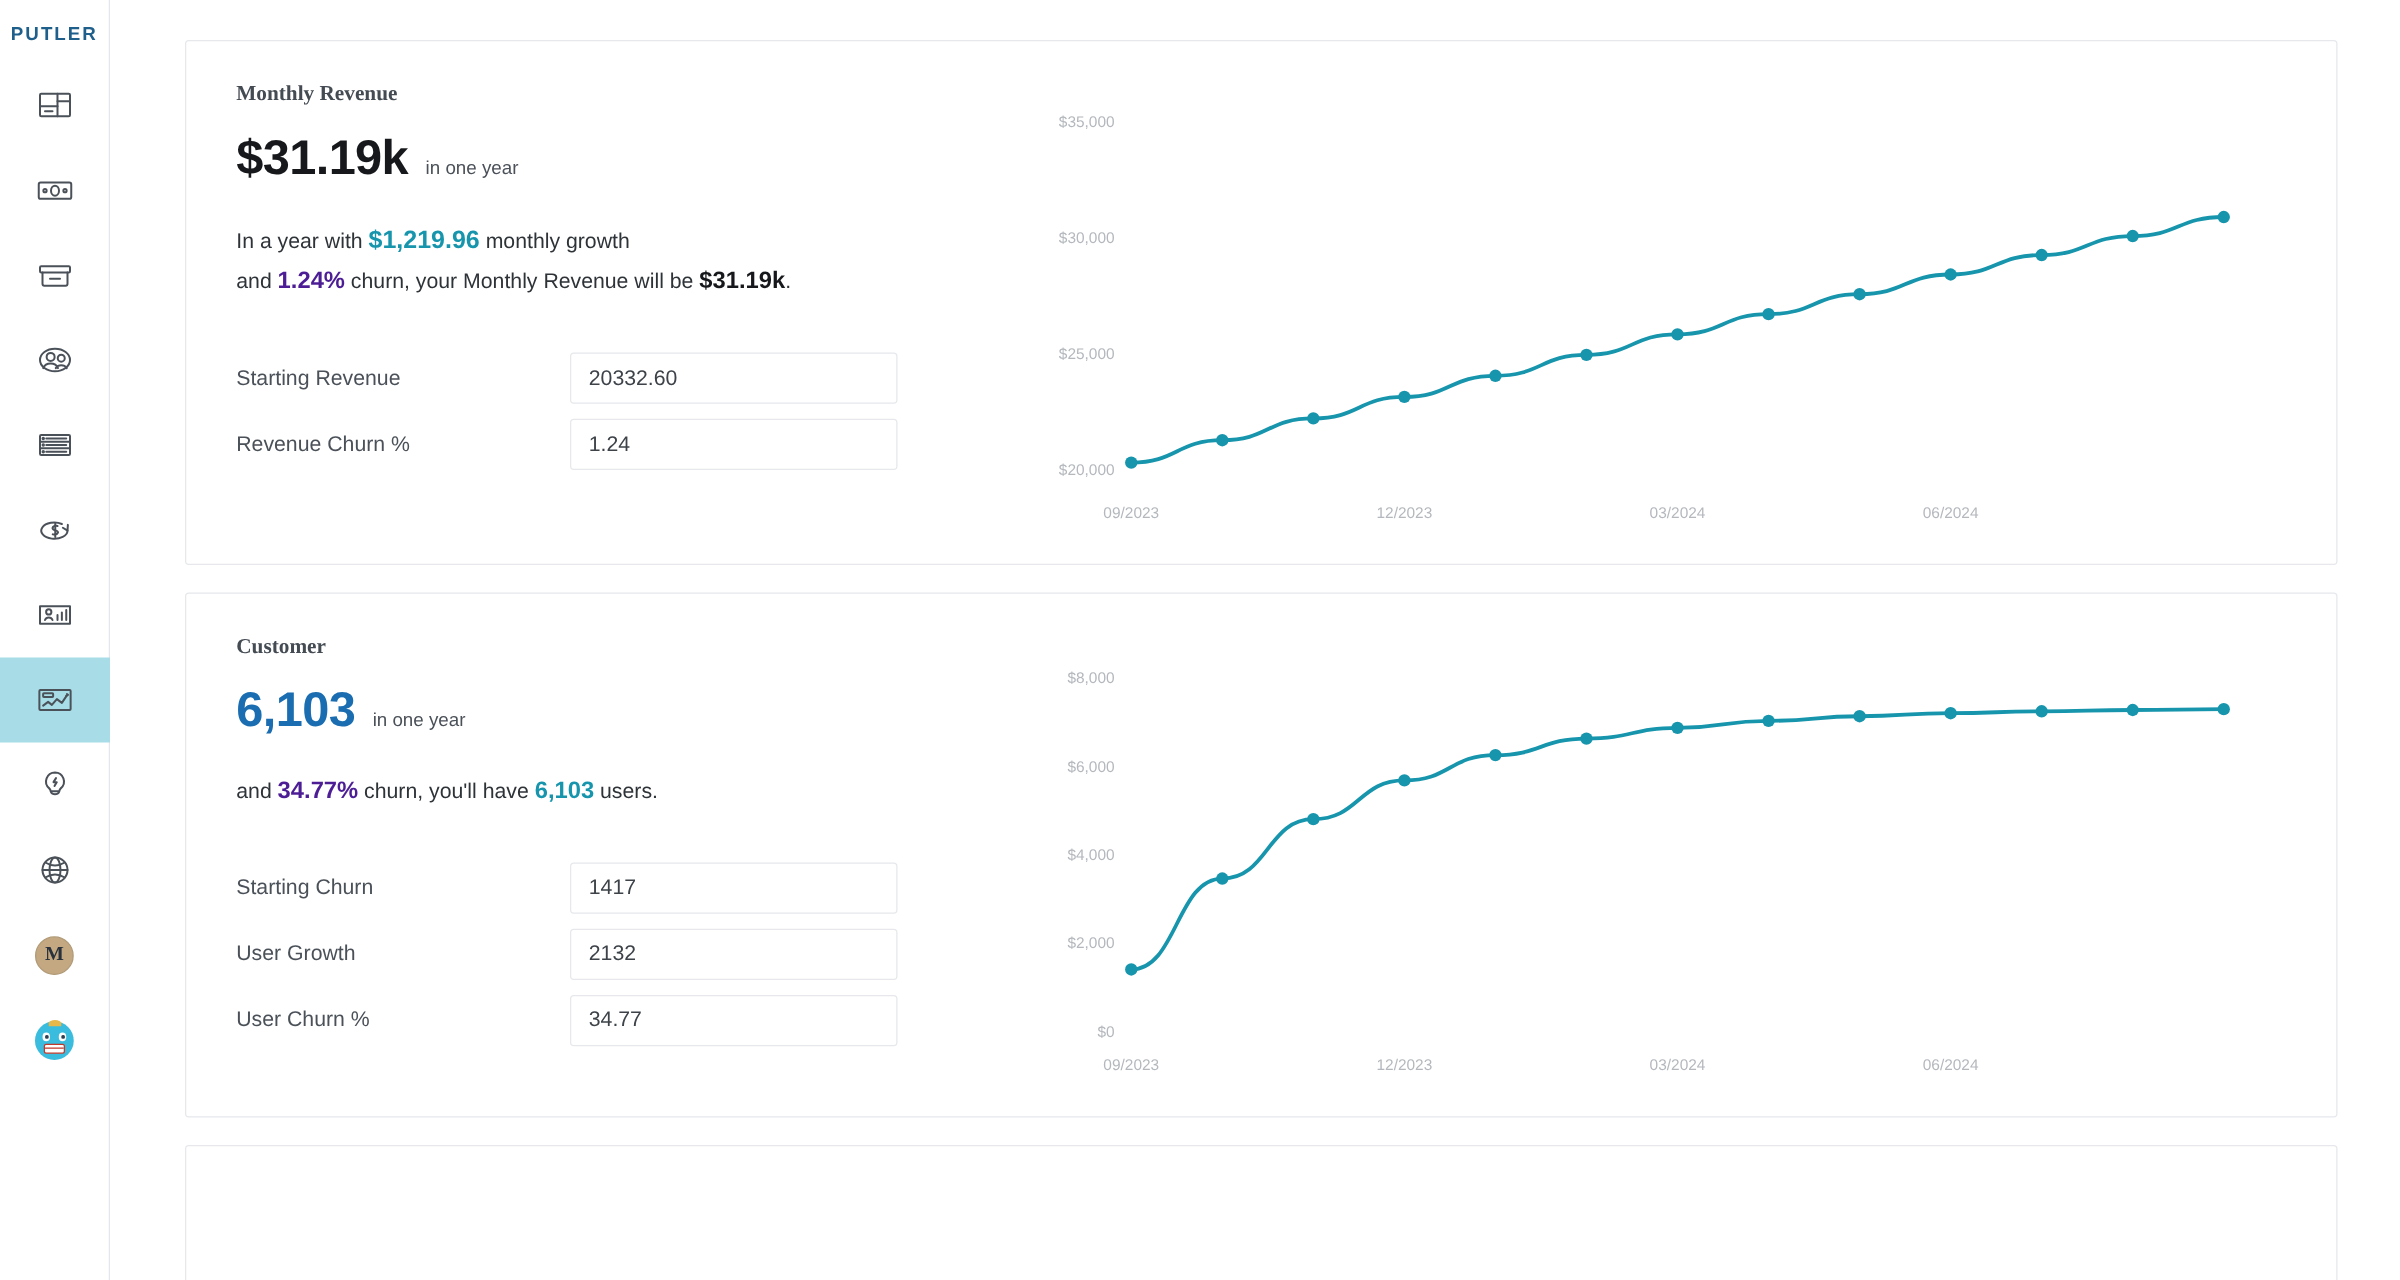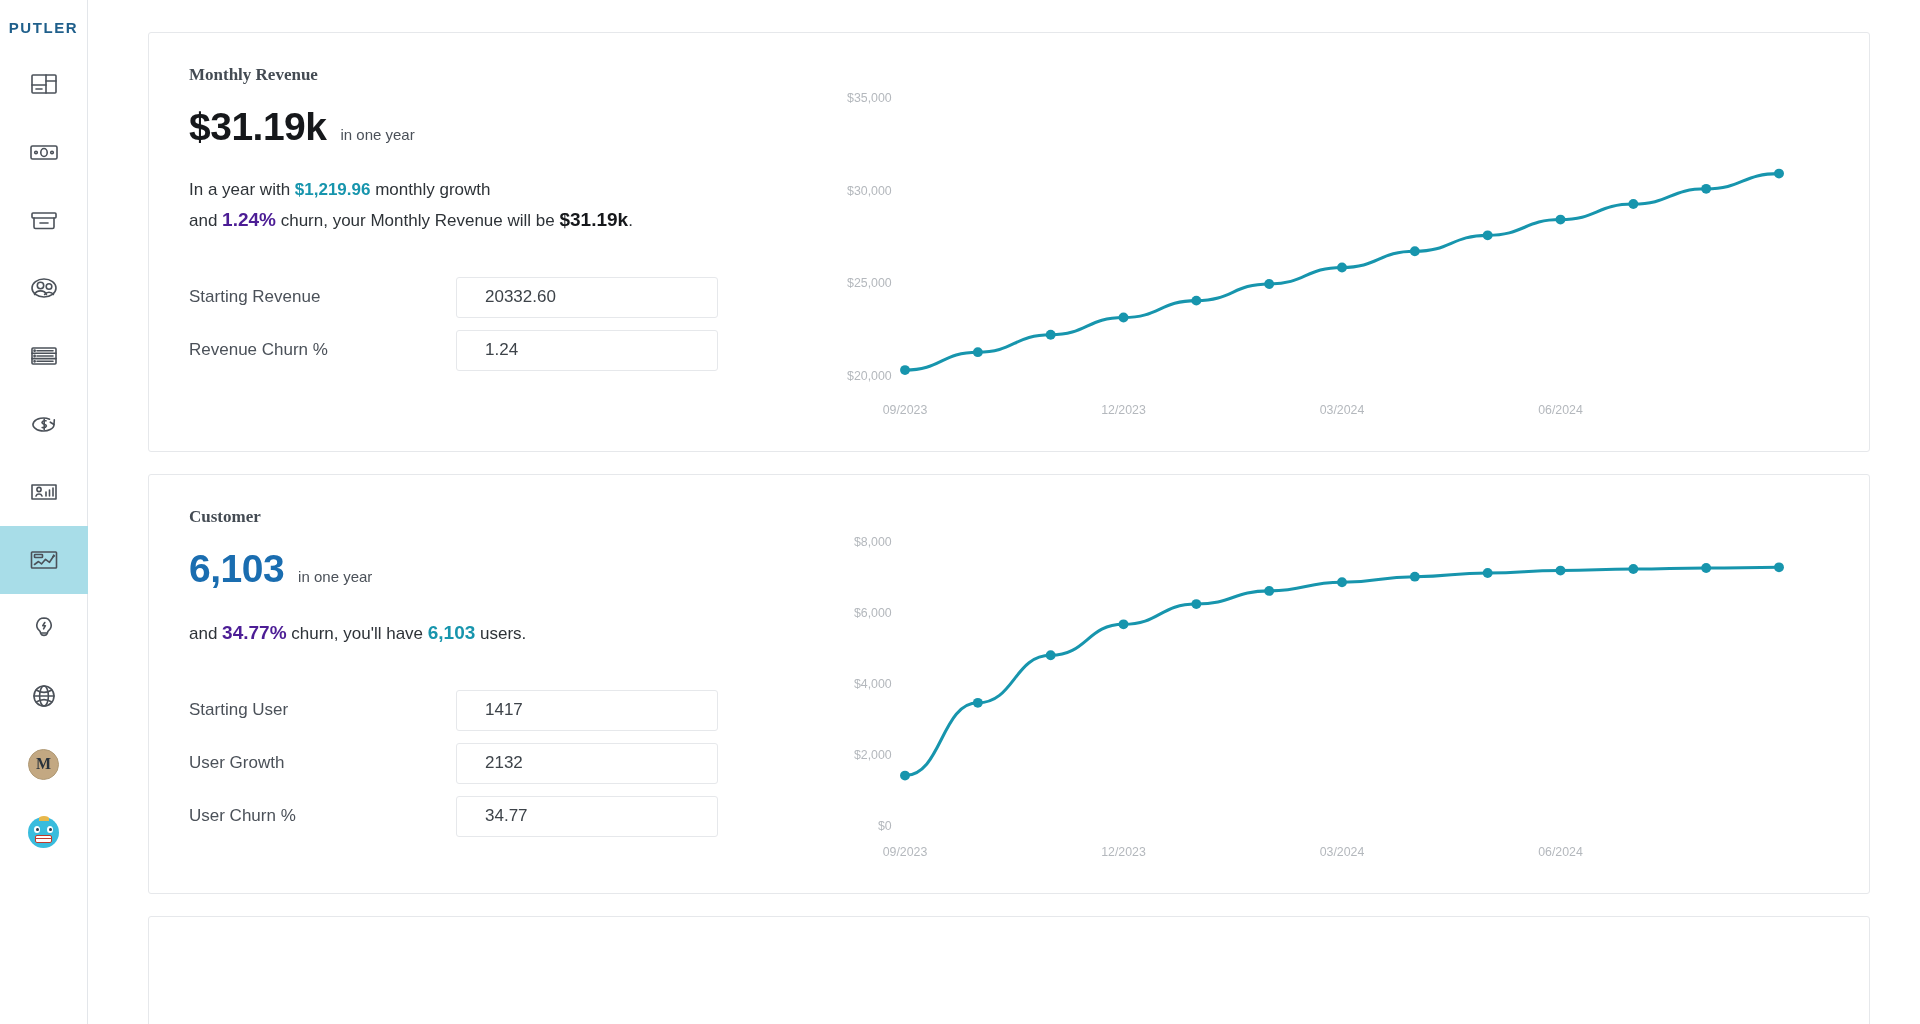--- a/index.html
+++ b/index.html
@@ -101,40 +101,40 @@
     font-size: 17px; font-weight: 700; color: #444b53;
     margin-bottom: 20px;
     font-family: Liberation Serif, serif;
   }
   .big-line { display: flex; align-items: baseline; gap: 14px; margin-bottom: 26px; }
   .big-value { font-size: 39px; font-weight: 700; letter-spacing: -0.5px; color: #16181b; }
   .big-value.blue { color: #1a6db0; font-weight: 700; }
   .big-sub { font-size: 15px; color: #4b5159; }
 
   .desc { font-size: 17px; line-height: 1.72; color: #2e3338; }
-  .desc .teal { color: #1795ad; font-weight: 700; font-size: 17px; }
+  .desc .teal { color: #1795ad; font-weight: 700; font-size: 20px; }
   .desc .teal-sm { color: #1795ad; font-weight: 700; font-size: 19px; }
   .desc .red { color: #4c1d95; font-weight: 700; font-size: 19px; }
   .desc .bold { font-weight: 700; font-size: 19px; color: #16181b; }
 
   .fields { margin-top: 40px; }
   .field-row {
     display: flex; align-items: center; margin-bottom: 12px;
   }
   .field-label {
     width: 267px; flex: 0 0 267px;
     font-size: 17px; color: #4b5159;
   }
   .field-input {
     width: 262px; height: 41px;
     border: 1px solid #e6e8eb; border-radius: 3px;
     background: #fff;
     font-family: "Liberation Sans", sans-serif;
     font-size: 17px; color: #3d4349;
-    padding: 0 28px;
+    padding: 0 14px;
     outline: none;
   }
 
   
   .chart-wrap { position: relative; width: 100%; }
   .chart-svg { display: block; width: 100%; }
   .ylab, .xlab {
     font-family: "Liberation Sans", sans-serif;
     font-size: 13px; fill: #b4b8bd;
   }
@@ -376,21 +376,21 @@
           </div>
 
           <div class="desc">
             <div>
               <span>and </span><span class="red">34.77%</span><span> churn, you'll have </span><span class="teal-sm">6,103</span><span> users.</span>
             </div>
           </div>
 
           <div class="fields">
             <div class="field-row">
-              <label class="field-label">Starting User</label>
+              <label class="field-label">Starting Churn</label>
               <input class="field-input" value="1417" style="">
             </div>
             <div class="field-row">
               <label class="field-label">User Growth</label>
               <input class="field-input" value="2132" style="">
             </div>
             <div class="field-row">
               <label class="field-label">User Churn %</label>
               <input class="field-input" value="34.77" style="">
             </div>

